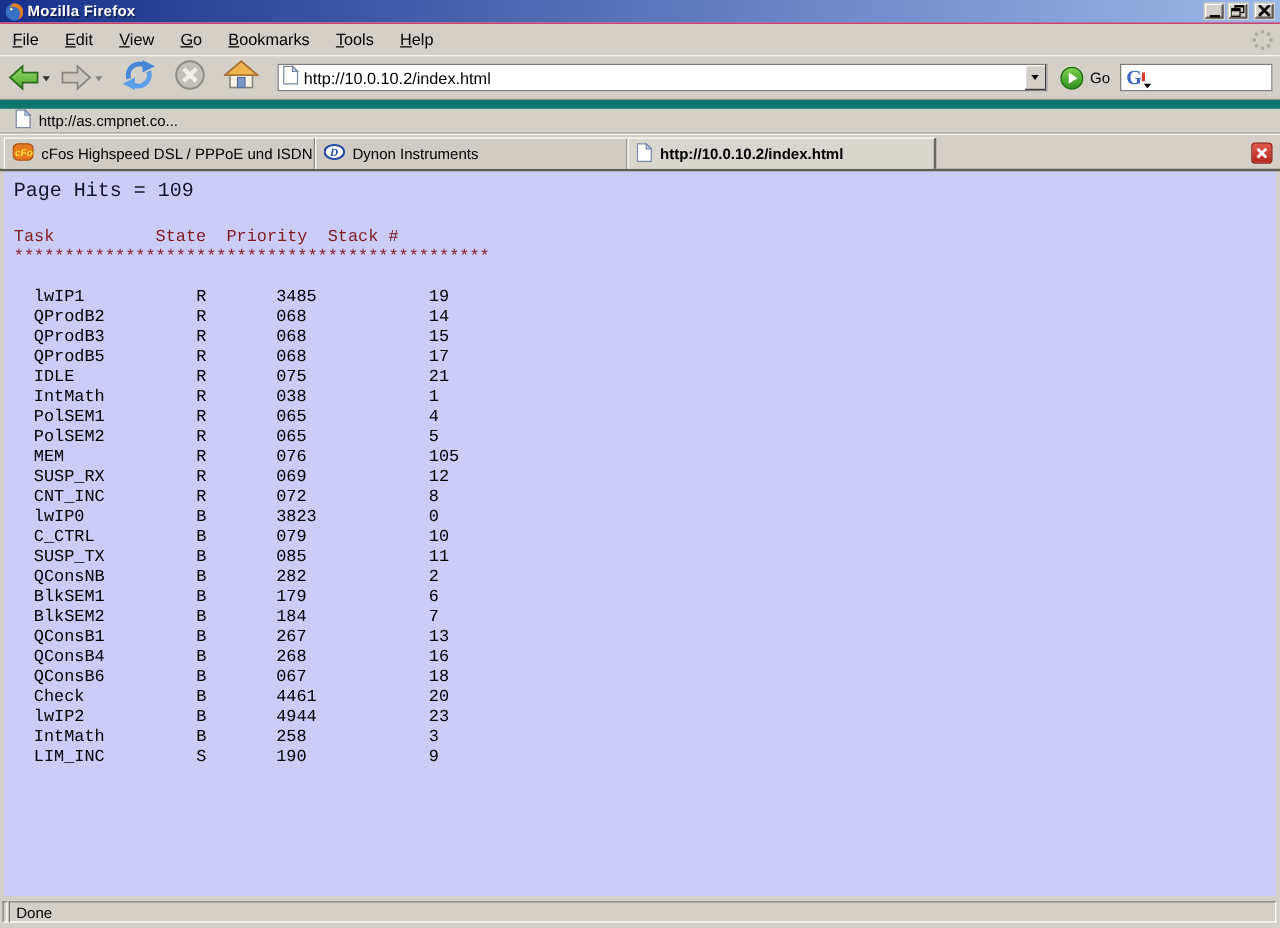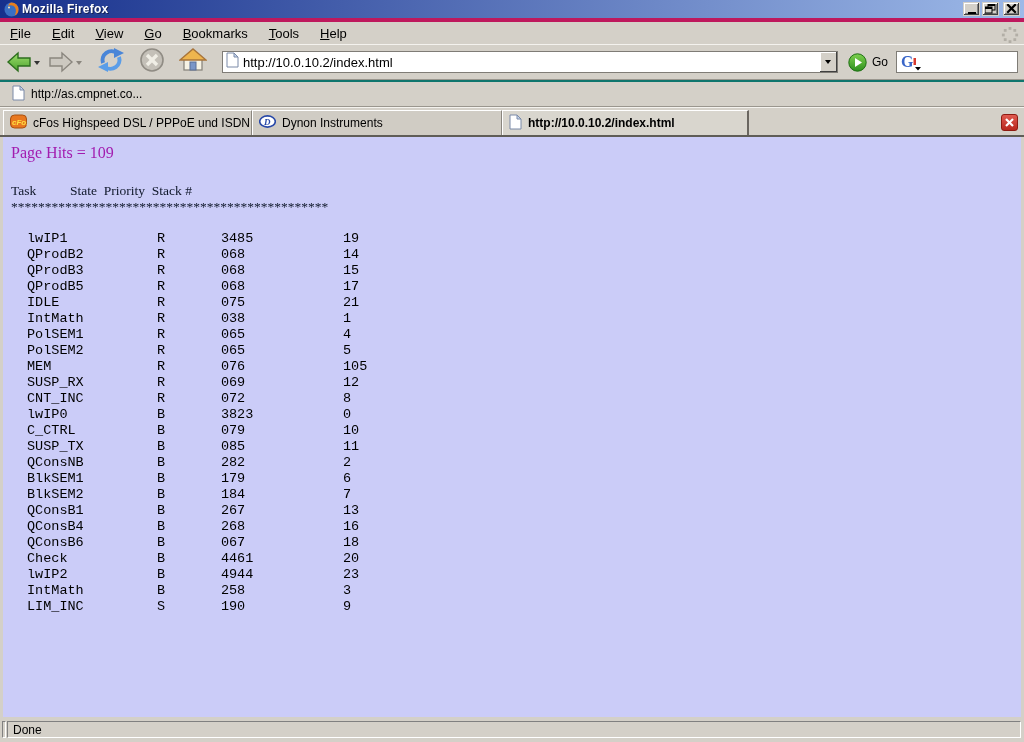--- a/index.html
+++ b/index.html
@@ -16,21 +16,21 @@
   .winbtns { display:flex; gap:2px; margin-right:2px; }
   .wbtn { width:17px; height:14px; background:#d4d0c8; display:flex; align-items:center;
           justify-content:center; border:1px solid #d4d0c8;
           box-shadow:inset -1px -1px 0 #404040, inset 1px 1px 0 #fff, inset -2px -2px 0 #808080; }
   .wbtn.gap { margin-left:2px; }
   .g-min { width:8px; height:2px; background:#000; margin-top:7px; }
   .g-close { width:11px; height:10px; }
 
   
   .menubar { height:26px; background:#d4d0c8; display:flex; align-items:center;
-             border-top:4px solid #be185d; position:relative; }
+             border-top:1px solid #be185d; position:relative; }
   .menu-items { display:flex; align-items:center; padding-left:4px; }
   .menu-item { display:inline-block; font-size:13px; color:#000; padding:3px 6px;
                margin-right:9px; cursor:default; }
   .menu-item::first-letter { text-decoration:underline; }
   .throbber { position:absolute; right:4px; top:3px; width:20px; height:20px; }
 
   
   .navbar { height:36px; background:#d4d0c8; display:flex; align-items:center;
             border-top:1px solid #f4f2ee; border-bottom:1px solid #9a968e; padding:0 6px; }
   .navbtn { display:flex; align-items:flex-end; margin-right:4px; }
@@ -49,21 +49,21 @@
                     border-right:3px solid transparent; border-top:4px solid #000; margin:0; }
   .gobtn { display:flex; align-items:center; margin:0 8px 0 4px; cursor:pointer; }
   .golabel { font-size:12px; color:#000; margin-left:5px; }
   .searchbox { width:122px; height:22px; background:#fff; border:1px solid #7f7c76;
                display:flex; align-items:center; padding-left:3px; }
   .searchbox input { flex:1 1 auto; width:60px; border:none; outline:none; background:transparent;
                      font-size:12px; }
 
   
   .bookmarksbar { height:27px; background:#d4d0c8; display:flex; 
-                  border-top:2px solid #0f766e; border-bottom:1px solid #9a968e; padding-left:8px; }
+                  border-top:7px solid #0f766e; border-bottom:1px solid #9a968e; padding-left:8px; }
   .bm-item { display:flex; align-items:center; font-size:12px; color:#000; padding:2px 4px; }
   .bm-item .pageicon { margin-right:6px; }
 
   
   .tabbar { height:30px; background:#d4d0c8; position:relative; display:flex; align-items:flex-end;
             border-top:1px solid #f4f2ee; border-bottom:2px solid #5f5d57; padding-left:3px; }
   .tab { height:25px; display:flex; align-items:center; padding:0 6px; font-size:12px; color:#000;
          background:#d0ccc4; border-top:1px solid #fff; border-left:1px solid #fff;
          border-right:1px solid #8a867e; overflow:hidden; white-space:nowrap; cursor:pointer; }
   .tab .ticon { margin-right:6px; flex:0 0 auto; }
@@ -71,24 +71,24 @@
   .tab.t2 { width:250px; }
   .tab.t3 { width:247px; }
   .tab.active { background:#d9d6ce; font-weight:bold; border-right:2px solid #6a6660; }
   .tab-close { position:absolute; right:6px; top:6px; width:17px; height:17px; border-radius:3px;
                background:linear-gradient(#e05a50,#b8281e); border:1px solid #8e1a12;
                display:flex; align-items:center; justify-content:center; cursor:pointer; }
 
   
   .content { height:580px; background:#cbccf8; border-left:3px solid #d4d0c8;
              border-right:3px solid #d4d0c8; padding:7px 0 0 5px; overflow:hidden; }
-  .pagehits { font-family:Liberation Serif, serif; font-size:16px; color:#a21caf;
+  .pagehits { font-family:Liberation Mono, monospace; font-size:16px; color:#0f172a;
               padding-left:3px; margin-bottom:21px; }
-  .mono { font-family:Liberation Serif, serif; font-size:13.5px;
-          line-height:16px; color:#0f172a; white-space:pre; padding-left:3px; }
+  .mono { font-family:Liberation Mono, monospace; font-size:13.5px;
+          line-height:16px; color:#7f1d1d; white-space:pre; padding-left:3px; }
   .rows { margin-top:16px; }
   .trow { display:flex; height:16px; font-family:"Liberation Mono","DejaVu Sans Mono",monospace;
           font-size:13.5px; line-height:16px; color:#000; padding-left:3px;margin-left:16px; }
   .c-task { width:130px; }
   .c-state { width:64px; }
   .c-prio { width:8px; }
   .c-stack { width:81px; text-align:left; }
   .c-num { padding-left:33px; }
 
   

